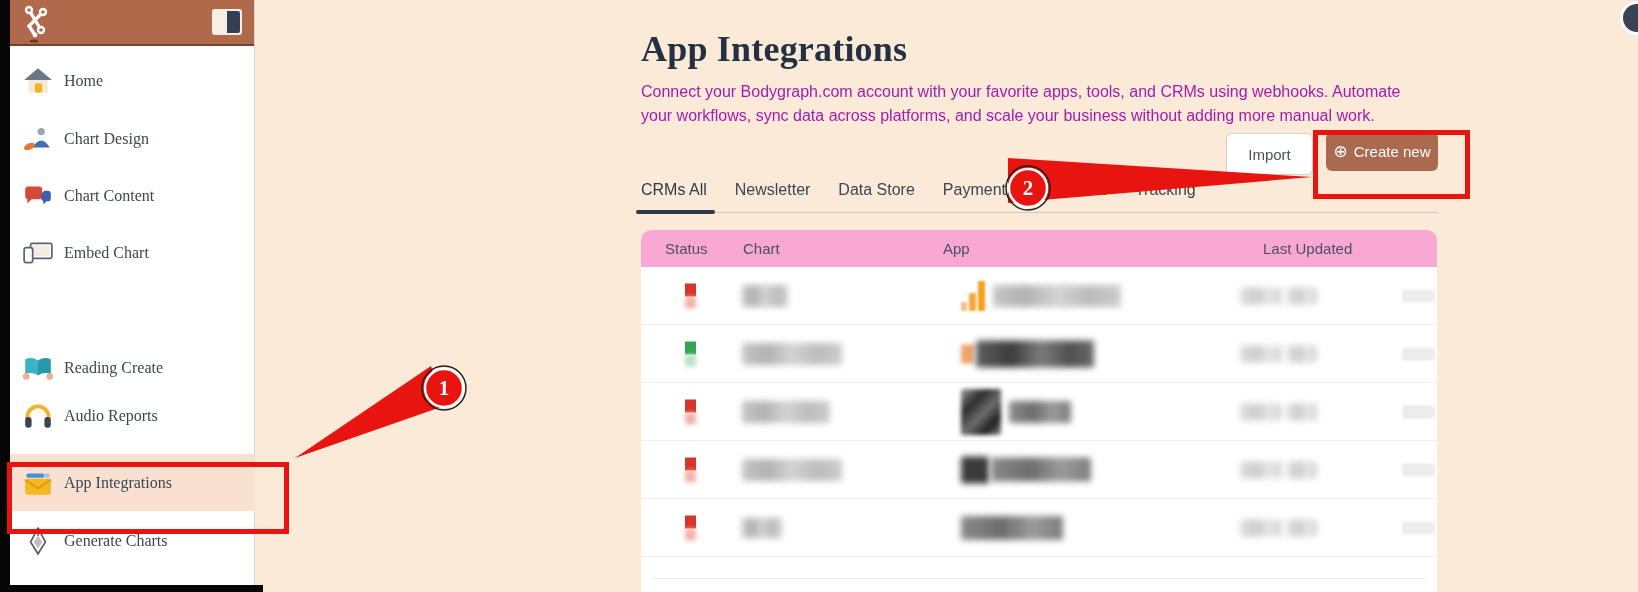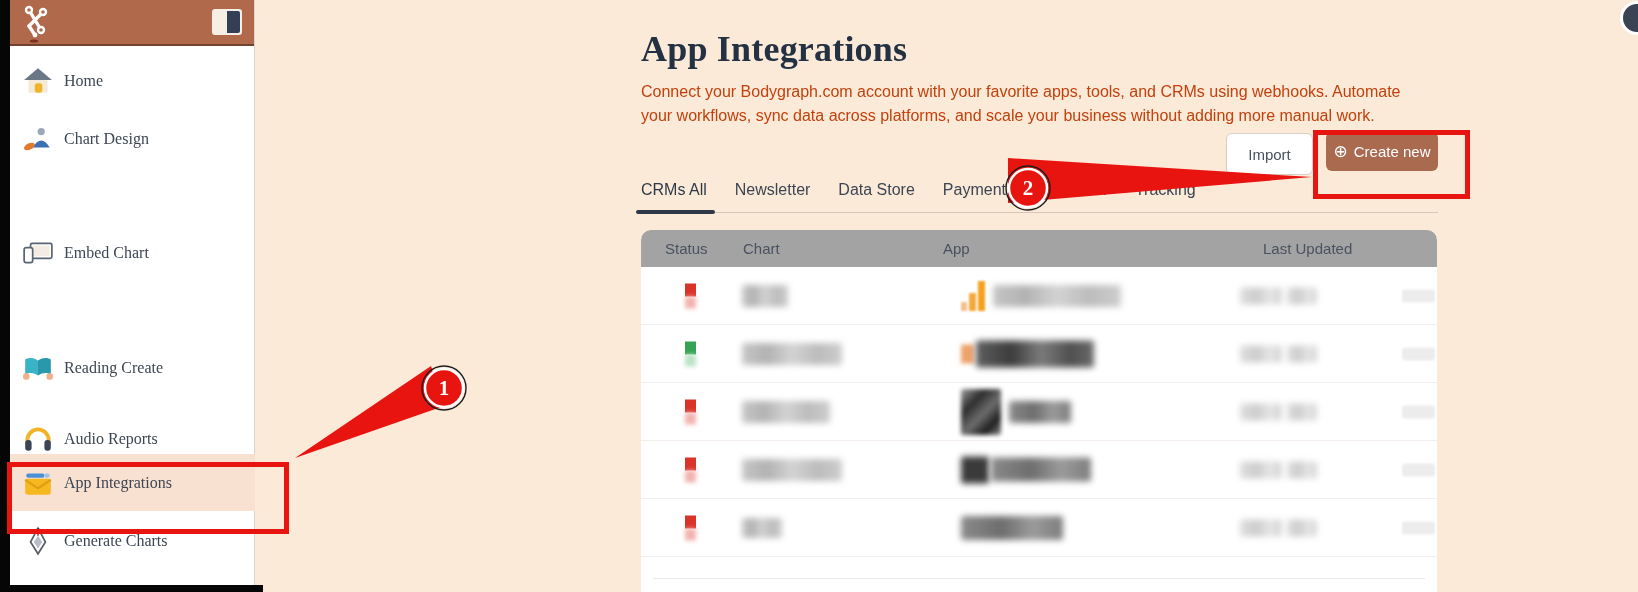--- a/index.html
+++ b/index.html
@@ -20,35 +20,35 @@
   .collapse-toggle { position:absolute; right:12px; top:9px; width:30px; height:26px; background:#f8efe4; border-radius:3px; padding:2px; cursor:pointer; }
   .collapse-toggle .half { position:absolute; right:2px; top:2px; bottom:2px; width:13px; background:#333f54; border-radius:0 2px 2px 0; }
 
   .nav-item { position:absolute; left:0; width:245px; height:57px; display:flex; align-items:center; cursor:pointer; }
   .nav-item.active { background:#f8e1d1; }
   .nav-icon { position:absolute; left:12px; width:32px; height:32px; }
   .nav-label { position:absolute; left:54px; font-size:16px; color:#3d4653;font-family:Liberation Serif, serif; }
 
   
   .page-title { position:absolute; left:641px; top:28px; font-family:"Liberation Serif", serif; font-weight:bold; font-size:36px; color:#243142; letter-spacing:0.2px; }
-  .page-desc { position:absolute; left:641px; top:80px; font-size:16px; line-height:24px; color:#c2410c; }
+  .page-desc { position:absolute; left:641px; top:80px; font-size:16px; line-height:24px; color:#a21caf; }
 
   .btn-import { position:absolute; left:1226px; top:133px; width:87px; height:42px; background:#ffffff; border:1px solid #d6cfc8; border-radius:6px; font-size:15px; color:#49525f; display:flex; align-items:center; justify-content:center; cursor:pointer; }
   .btn-create { position:absolute; left:1326px; top:132px; width:112px; height:39px; background:#a96a50; border:none; border-radius:6px; font-size:15px; color:#ffffff; display:flex; align-items:center; justify-content:center; gap:6px; cursor:pointer; }
   .btn-create .plus { font-size:17px; line-height:1; }
 
   
   .tabbar { position:absolute; left:641px; top:181px; width:797px; display:flex; gap:28px; border-bottom:1px solid #d8c6b8; padding-bottom:13px; }
   .tab { font-size:16px; color:#3b4553; position:relative; cursor:pointer; white-space:nowrap; }
   .tab.active { color:#2e3947; }
   .tab.active::after { content:""; position:absolute; left:-5px; right:-8px; bottom:-15px; height:4px; background:#2e3947; border-radius:2px; }
 
   
   .card { position:absolute; left:641px; top:230px; width:796px; height:362px; background:#ffffff; border-radius:10px 10px 0 0; overflow:hidden; }
-  .thead { position:relative; height:37px; background:#a3a3a3; }
+  .thead { position:relative; height:37px; background:#f9a8d4; }
   .th { position:absolute; top:0; line-height:37px; font-size:15px; color:#4a5161; }
   .th.c-status { left:24px; } .th.c-title { left:102px; } .th.c-app { left:302px; } .th.c-updated { left:622px; }
   .trow { position:relative; height:58px; border-bottom:1px solid #f3eee9; cursor:pointer; }
   .cell { position:absolute; top:50%; transform:translateY(-50%); }
   .cell.status { left:44px; width:11px; }
   .cell.title { left:101px; }
   .cell.app { left:320px; display:flex; align-items:center; gap:8px; }
   .cell.updated { left:599px; display:flex; gap:5px; }
   .cell.action { left:761px; }
   .footer-line { position:absolute; left:12px; right:12px; top:348px; height:1px; background:#eceae7; }
@@ -129,20 +129,29 @@
       <span class="nav-icon">
         <svg viewBox="0 0 30 30" width="32" height="32">
             <circle cx="18" cy="8" r="3.4" fill="#9aa7b8"></circle>
             <path d="M10 23 Q18 10 26 23 Z" fill="#3d6fb4"></path>
             <ellipse cx="7" cy="22" rx="5.5" ry="3" fill="#e07a2e" transform="rotate(-25 7 22)"></ellipse>
           </svg>
       </span>
       <span class="nav-label">Chart Design</span>
     </div>
 
+    <div class="nav-item" style="top:167px">
+      <span class="nav-icon">
+        <svg viewBox="0 0 30 30" width="32" height="32">
+            <path d="M3 6h13a3 3 0 0 1 3 3v6a3 3 0 0 1-3 3h-7l-4 4v-4H6a3 3 0 0 1-3-3V9a3 3 0 0 1 3-3z" fill="#d44a3a"></path>
+            <path d="M21 10h3a3 3 0 0 1 3 3v4a3 3 0 0 1-3 3h-1l-3 3v-3a3 3 0 0 1-2-3v-4z" fill="#3f5fa8"></path>
+          </svg>
+      </span>
+      <span class="nav-label">Chart Content</span>
+    </div>
 
     <div class="nav-item" style="top:224px">
       <span class="nav-icon">
         <svg viewBox="0 0 30 30" width="32" height="32">
             <rect x="8" y="6" width="20" height="14" rx="1.5" fill="#ffffff" stroke="#5a6472" stroke-width="1.6"></rect>
             <rect x="10" y="8" width="16" height="10" fill="#f4ece2"></rect>
             <rect x="2" y="10" width="8" height="14" rx="2" fill="#ffffff" stroke="#5a6472" stroke-width="1.6"></rect>
           </svg>
       </span>
       <span class="nav-label">Embed Chart</span>
@@ -154,21 +163,21 @@
         <svg viewBox="0 0 30 30" width="32" height="32">
             <path d="M15 8C11 5 6 5 3 7v14c3-2 8-2 12 1z" fill="#39b3c6"></path>
             <path d="M15 8c4-3 9-3 12-1v14c-3-2-8-2-12 1z" fill="#2a98ab"></path>
             <rect x="1" y="20" width="6" height="6" rx="2.5" fill="#f0b089"></rect>
             <rect x="23" y="20" width="6" height="6" rx="2.5" fill="#f0b089"></rect>
           </svg>
       </span>
       <span class="nav-label">Reading Create</span>
     </div>
 
-    <div class="nav-item" style="top:410px">
+    <div class="nav-item" style="top:387px">
       <span class="nav-icon">
         <svg viewBox="0 0 30 30" width="32" height="32">
             <path d="M5 20v-4a10 10 0 0 1 20 0v4" fill="none" stroke="#f0b429" stroke-width="3.6"></path>
             <rect x="3" y="16" width="6" height="10" rx="2.8" fill="#3b4454"></rect>
             <rect x="21" y="16" width="6" height="10" rx="2.8" fill="#3b4454"></rect>
           </svg>
       </span>
       <span class="nav-label">Audio Reports</span>
     </div>
 

